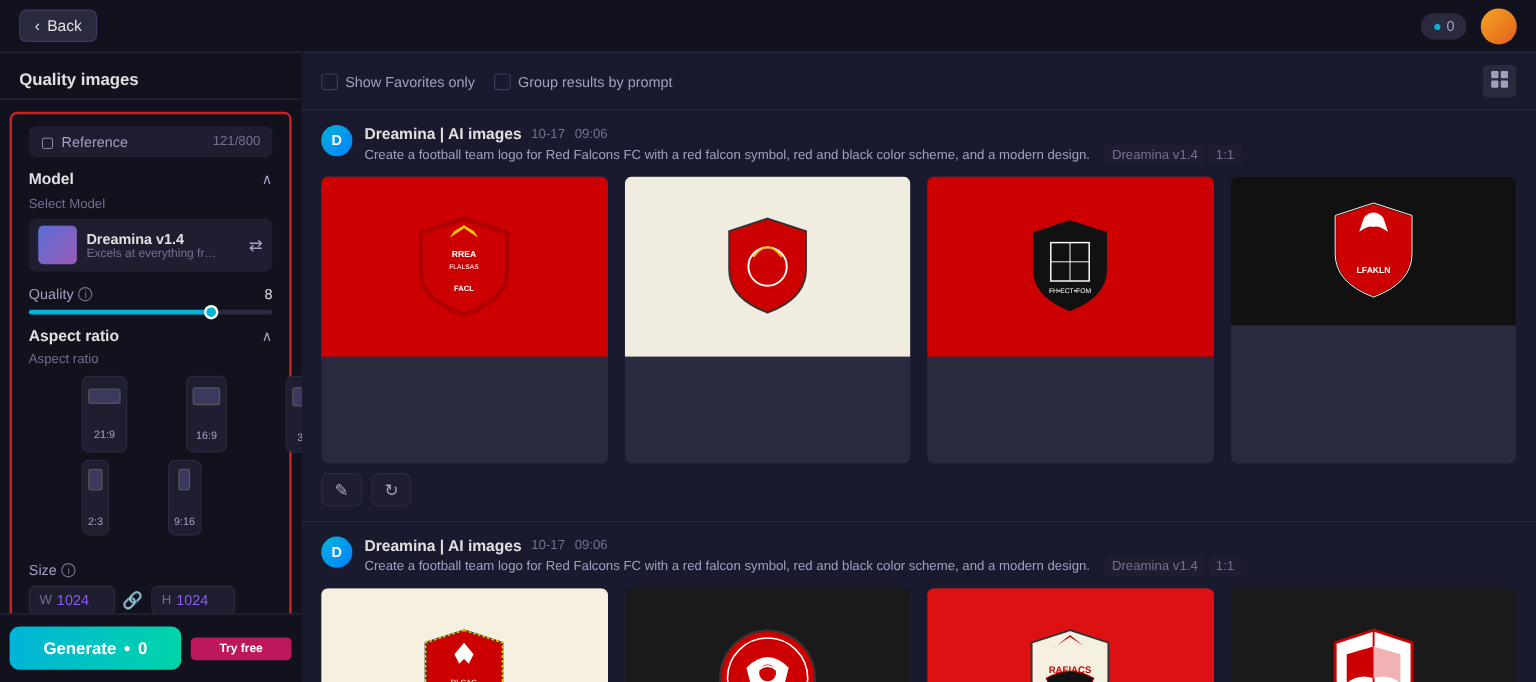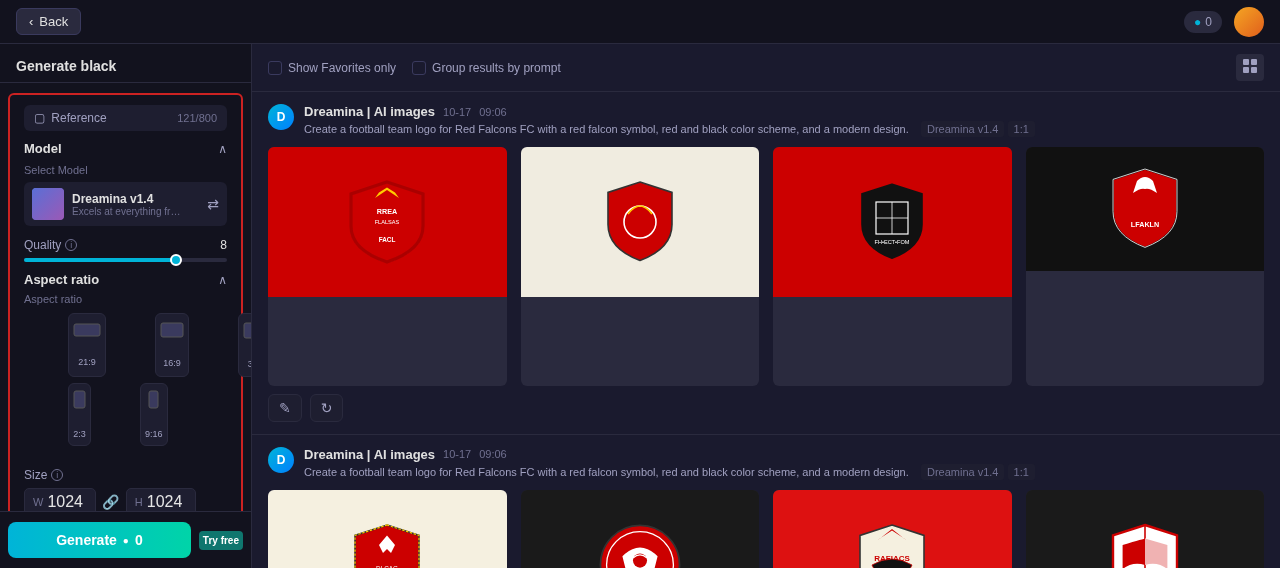--- a/index.html
+++ b/index.html
@@ -292,22 +292,22 @@
       background: #1e1e30;
       border: 1px solid #2a2a3e;
       border-radius: 5px;
       padding: 4px 8px;
     }
     .size-input-label {
       font-size: 11px;
       color: #707090;
     }
     .size-input-val {
-      font-size: 16px;
-      color: #e5e5e5;
+      font-size: 12px;
+      color: #8b5cf6;
       background: none;
       border: none;
       outline: none;
       width: 40px;
     }
     .link-icon {
       color: #707090;
       font-size: 14px;
     }
     
@@ -332,24 +332,24 @@
       font-size: 14px;
       font-weight: 600;
       padding: 10px;
       cursor: pointer;
       display: flex;
       align-items: center;
       justify-content: center;
       gap: 6px;
     }
     .try-free-badge {
-      background: #0f766e;
+      background: #be185d;
       color: white;
       font-size: 10px;
-      padding: 4px 4px;
+      padding: 4px 24px;
       border-radius: 4px;
       font-weight: 600;
     }
     
     .content-area {
       flex: 1;
       background: #1a1a2e;
       overflow-y: auto;
       display: flex;
       flex-direction: column;
@@ -497,21 +497,21 @@
       <span style="color:#00b4d8;">●</span>
       <span>0</span>
     </div>
     <div class="avatar"></div>
   </div>
 </div>
 
 <div class="main-layout">
 
   <div class="sidebar">
-    <div class="sidebar-header">Generate black</div>
+    <div class="sidebar-header">Quality images</div>
 
     <div class="sidebar-section">
 
       <div class="reference-row">
         <div class="reference-label">
           <span style="font-size:12px;">▢</span>
           <span>Reference</span>
         </div>
         <span class="reference-count">121/800</span>
       </div>

